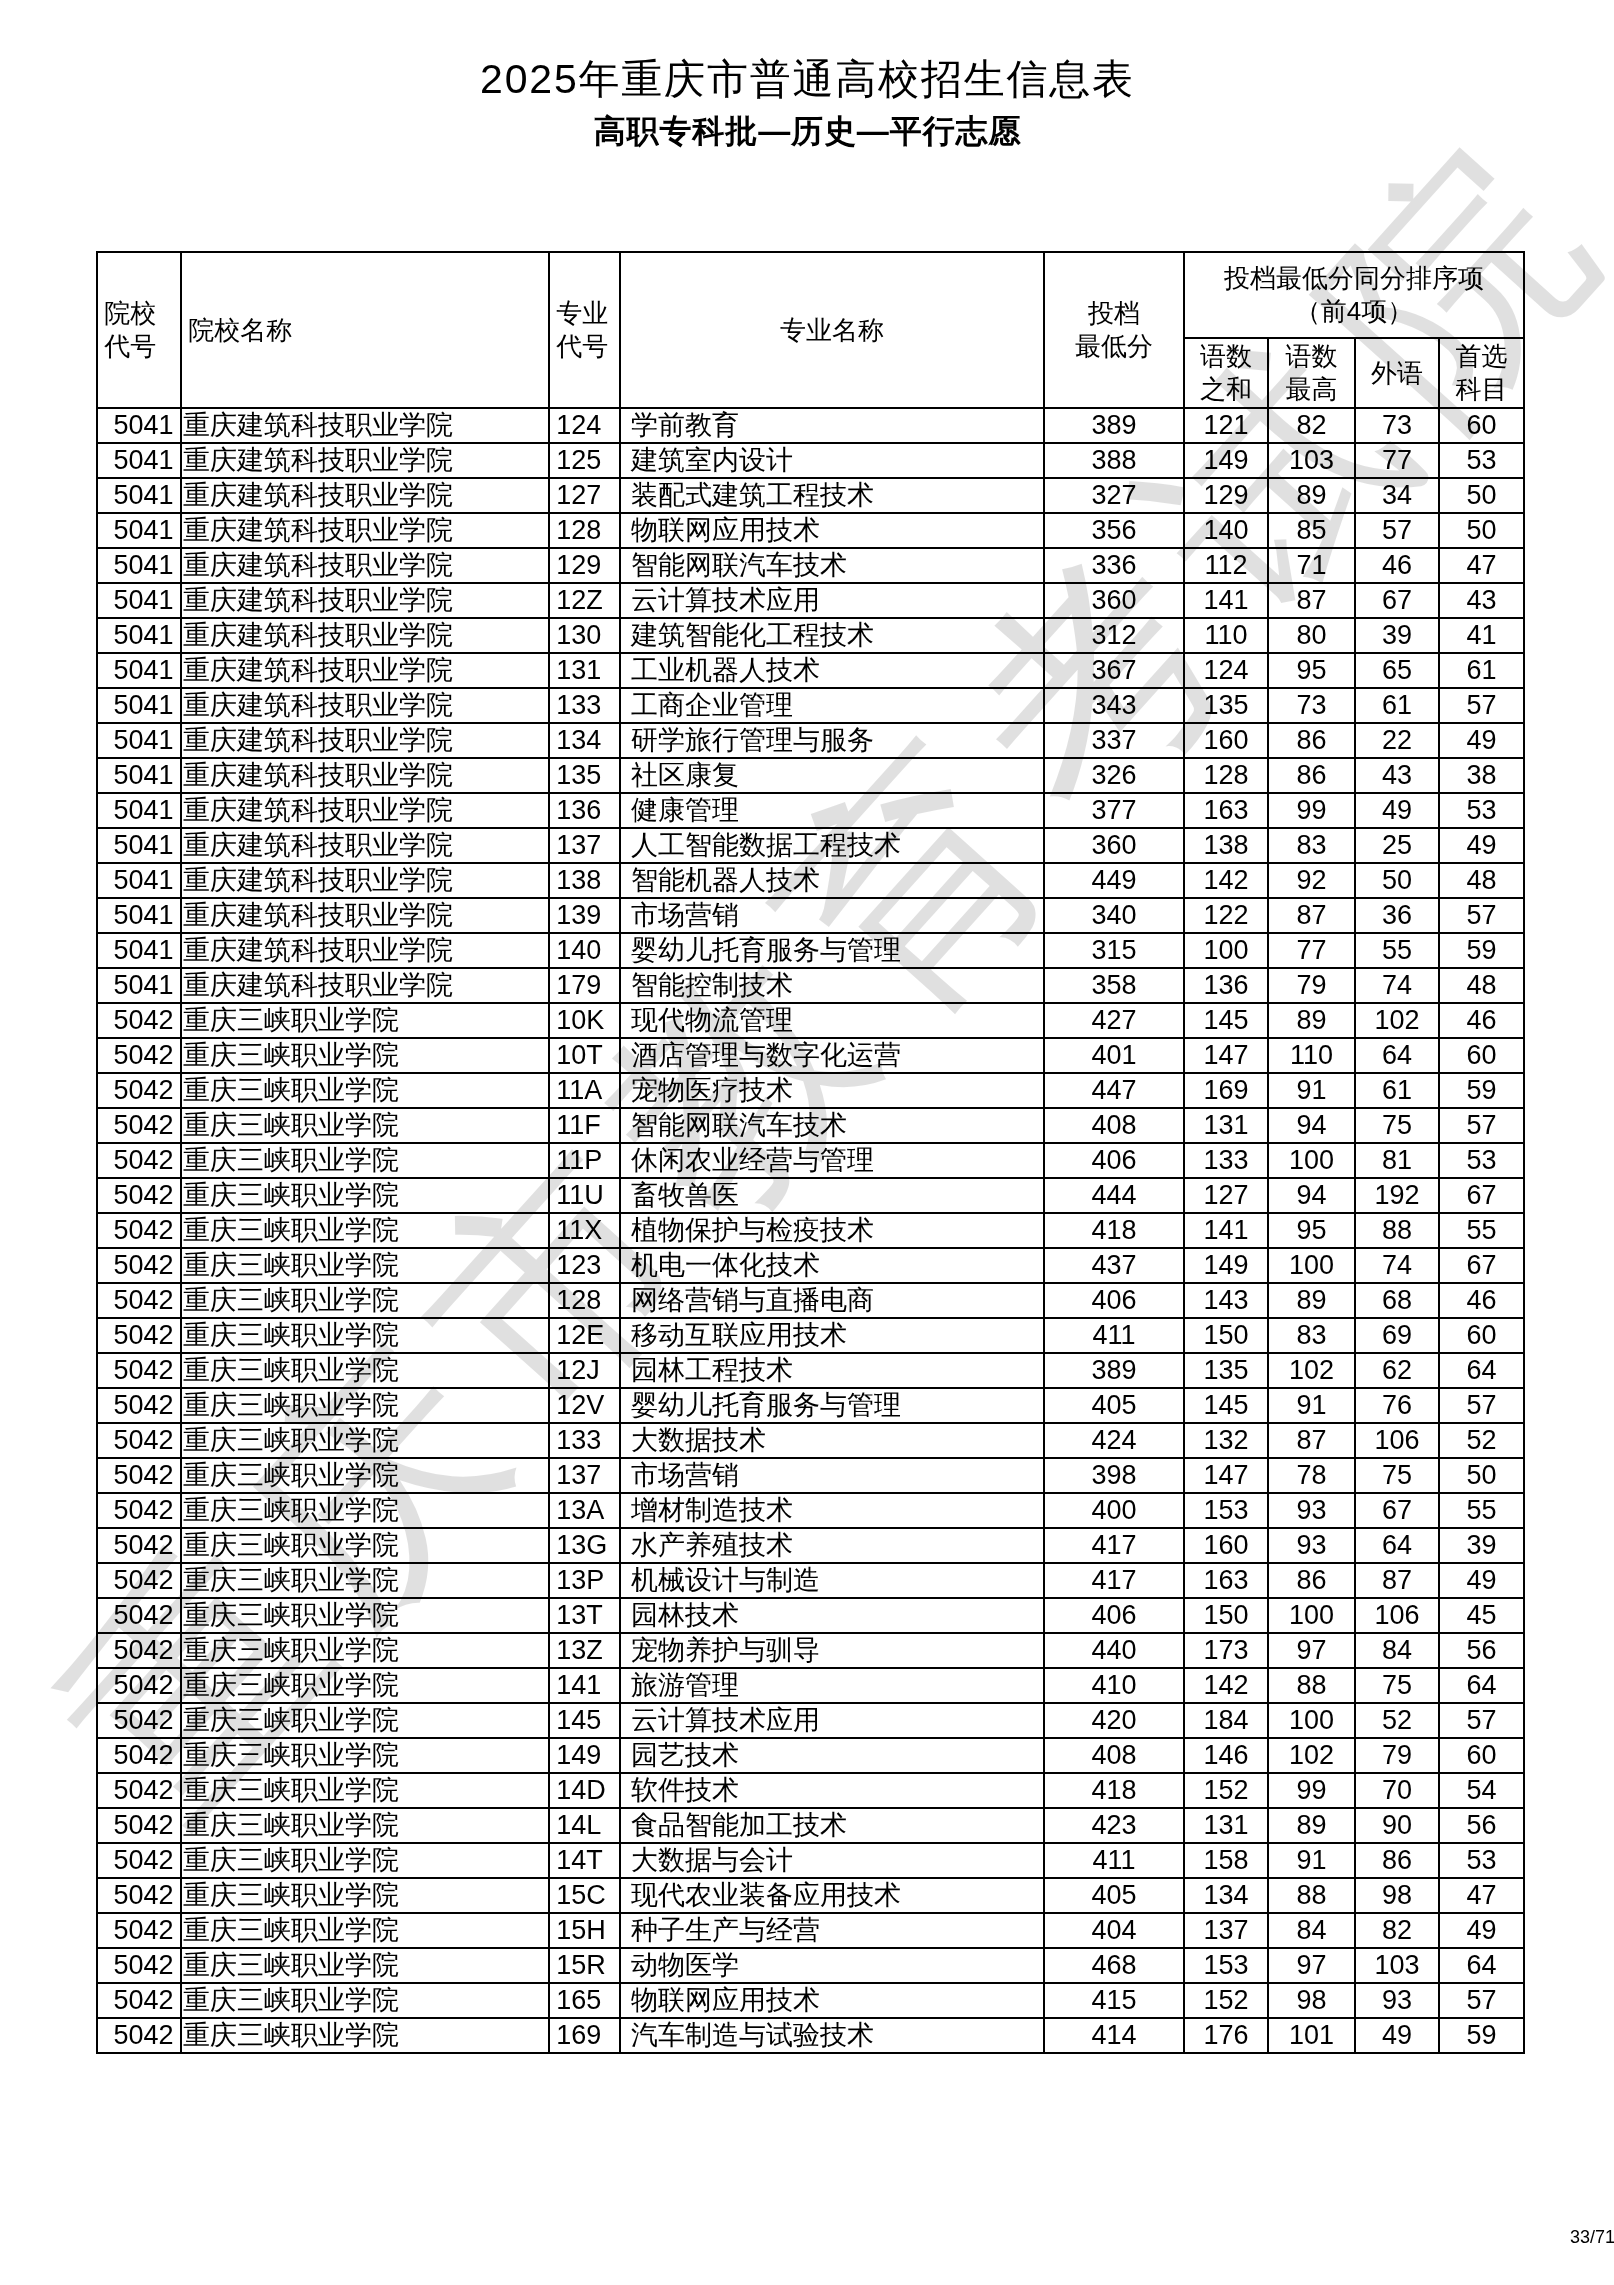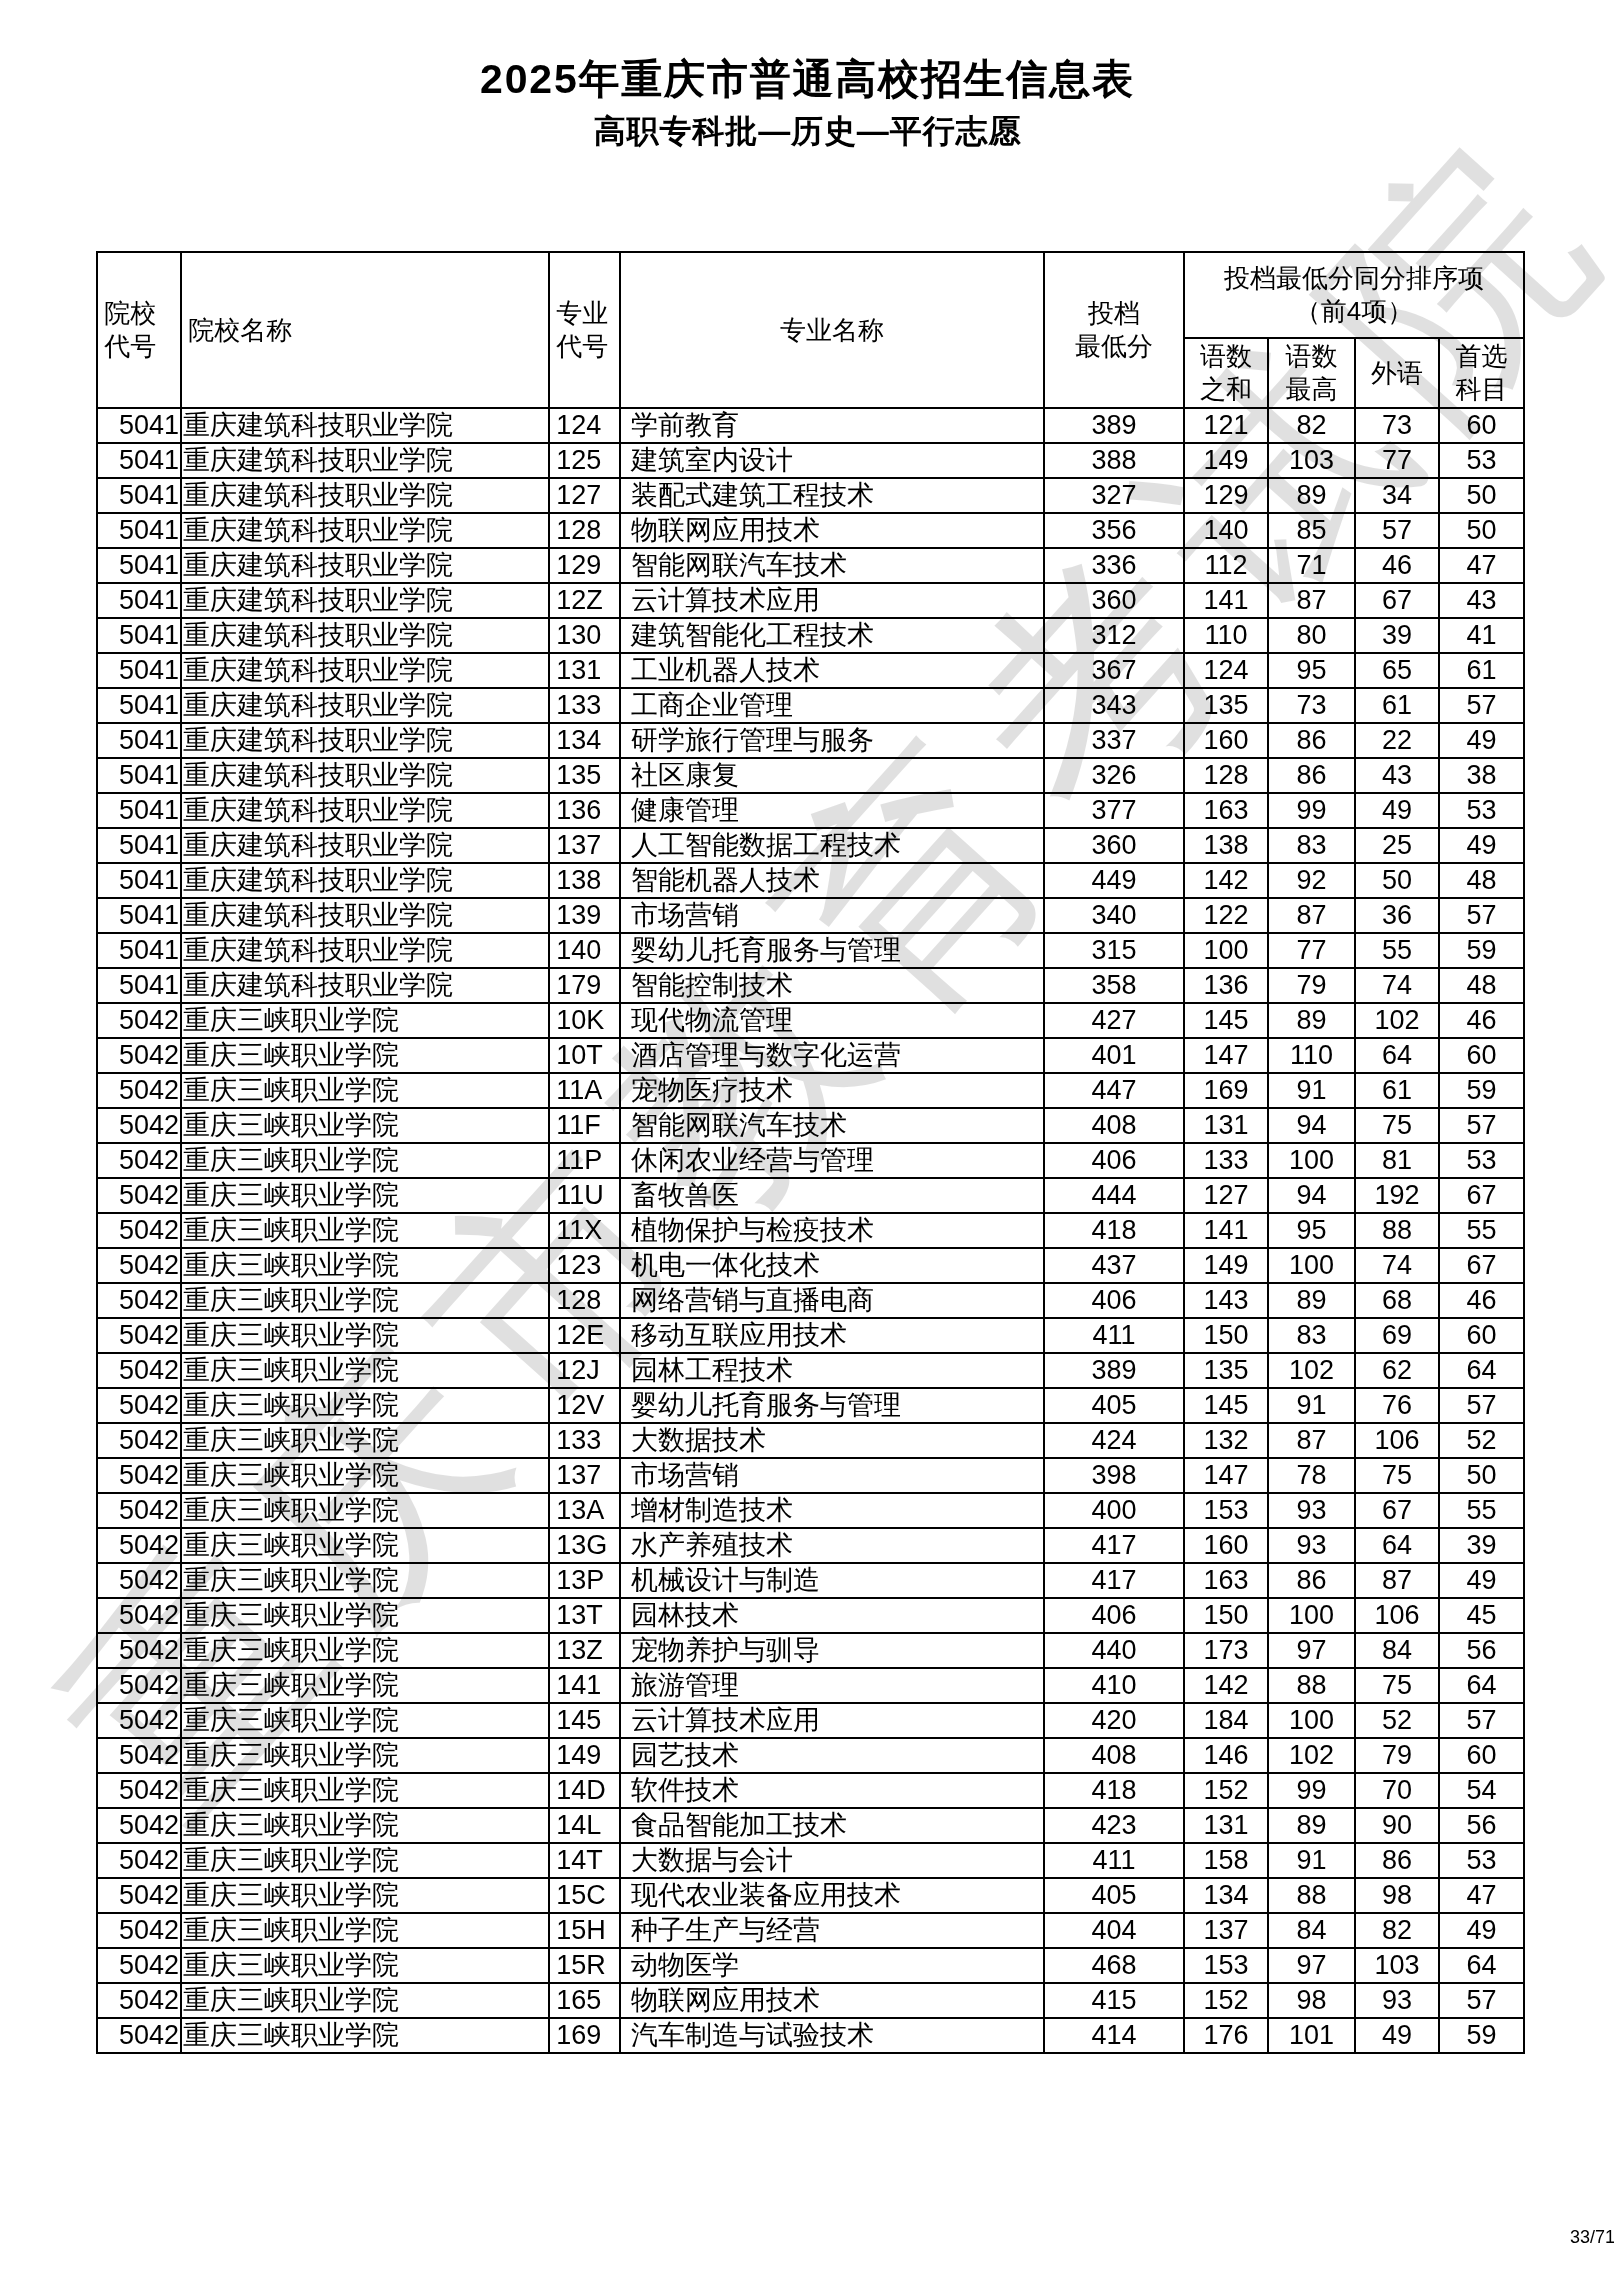--- a/index.html
+++ b/index.html
@@ -7,21 +7,21 @@
     width: 1615px; height: 2285px;
     position: relative;
     background: #ffffff;
     font-family: "Liberation Sans", sans-serif;
     color: #000;
     overflow: hidden;
   }
   .doc-title {
     position: absolute; top: 52px; left: 0;
     width: 100%; text-align: center;
-    font-size: 41px; font-weight: bold;
+    font-size: 41px; font-weight: normal;
     letter-spacing: 1.8px;
   }
   .doc-subtitle {
     position: absolute; top: 110px; left: 0;
     width: 100%; text-align: center;
     font-size: 32px; font-weight: bold;
     letter-spacing: 0.9px;
   }
   .watermark {
     position: absolute;
@@ -61,21 +61,21 @@
   .score-table thead tr.h1 th { height: 86px; margin-top: 34px; }
   .score-table thead tr.h2 th { height: 62px; }
   .score-table tbody td {
     height: 35px;
     font-size: 27px;
     line-height: 31px;
     vertical-align: middle;
     white-space: nowrap;
   }
   
-  .score-table td.c0 { text-align: right; padding-left: 10px; margin-top: 35px; }
+  .score-table td.c0 { text-align: center; padding-left: 10px; margin-top: 35px; }
   .score-table td.c1 { text-align: left; padding-left: 1px; }
   .score-table td.c2 { text-align: left; padding-left: 6.3px; }
   .score-table td.c3 { text-align: left; padding-left: 10px; }
   .score-table td.c4, .score-table td.c5, .score-table td.c6,
   .score-table td.c7, .score-table td.c8 { text-align: center; }
   .score-table thead th.left-h { text-align: left; padding-left: 6.3px; }
   .doc-footer {
     position: absolute; top: 2227px; left: 0;
     width: 100%; text-align: right;
     font-size: 18px;

